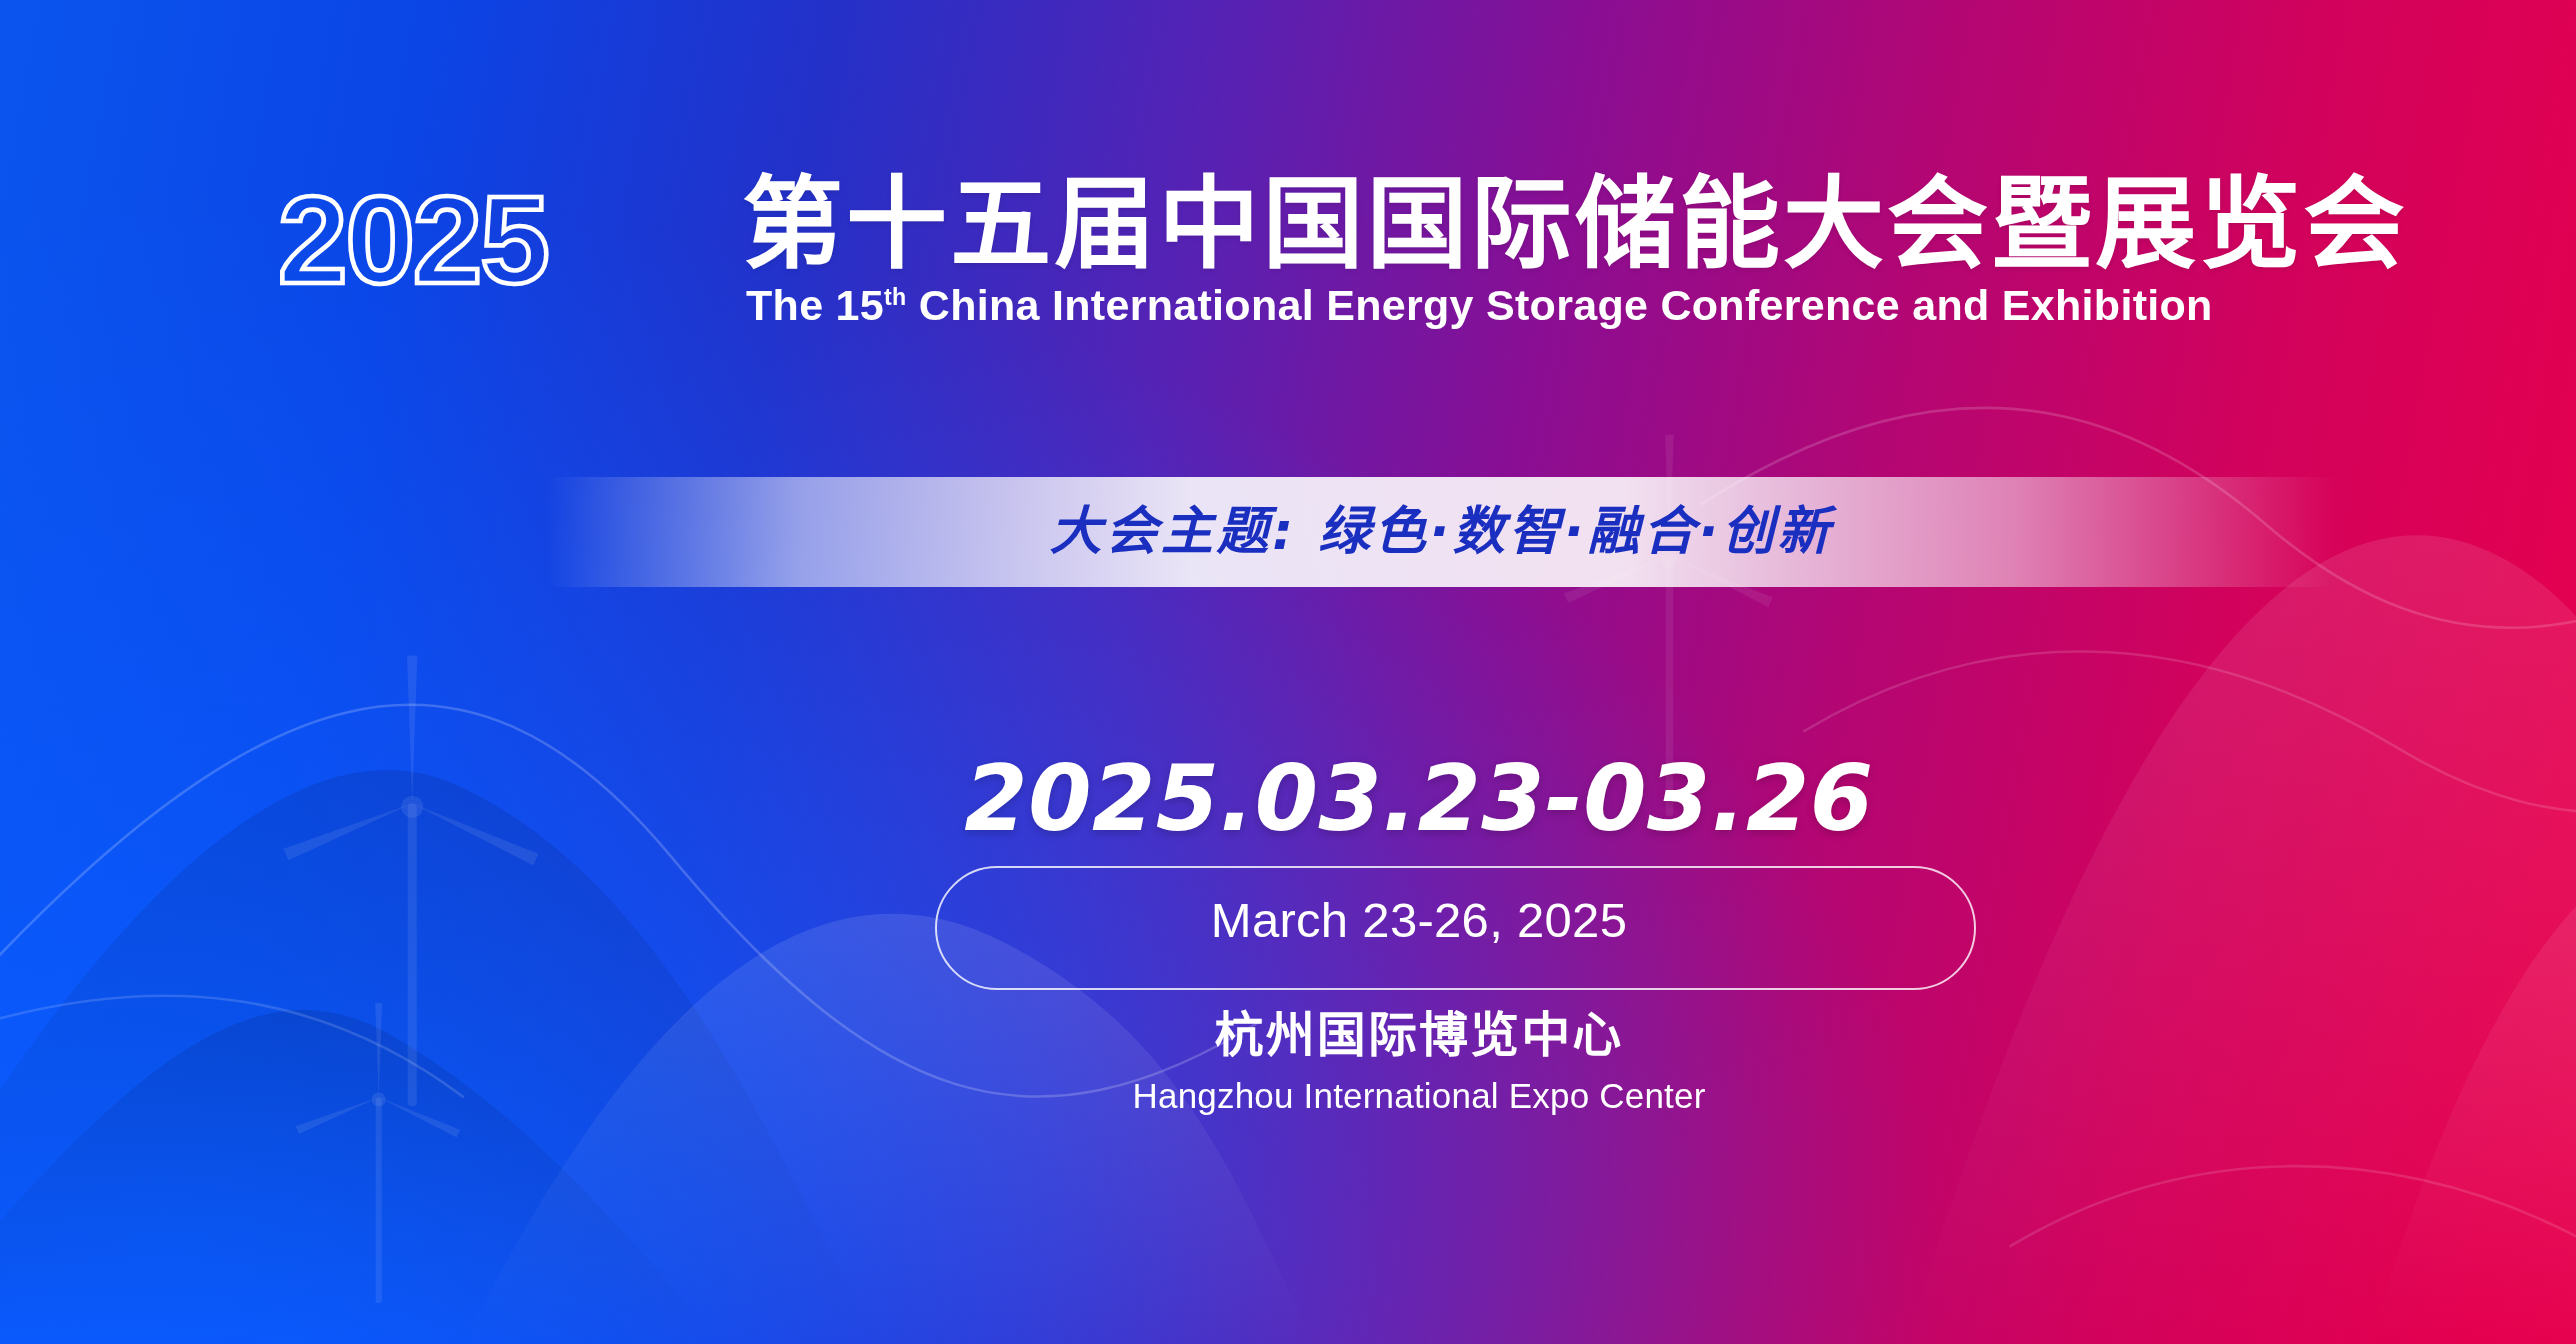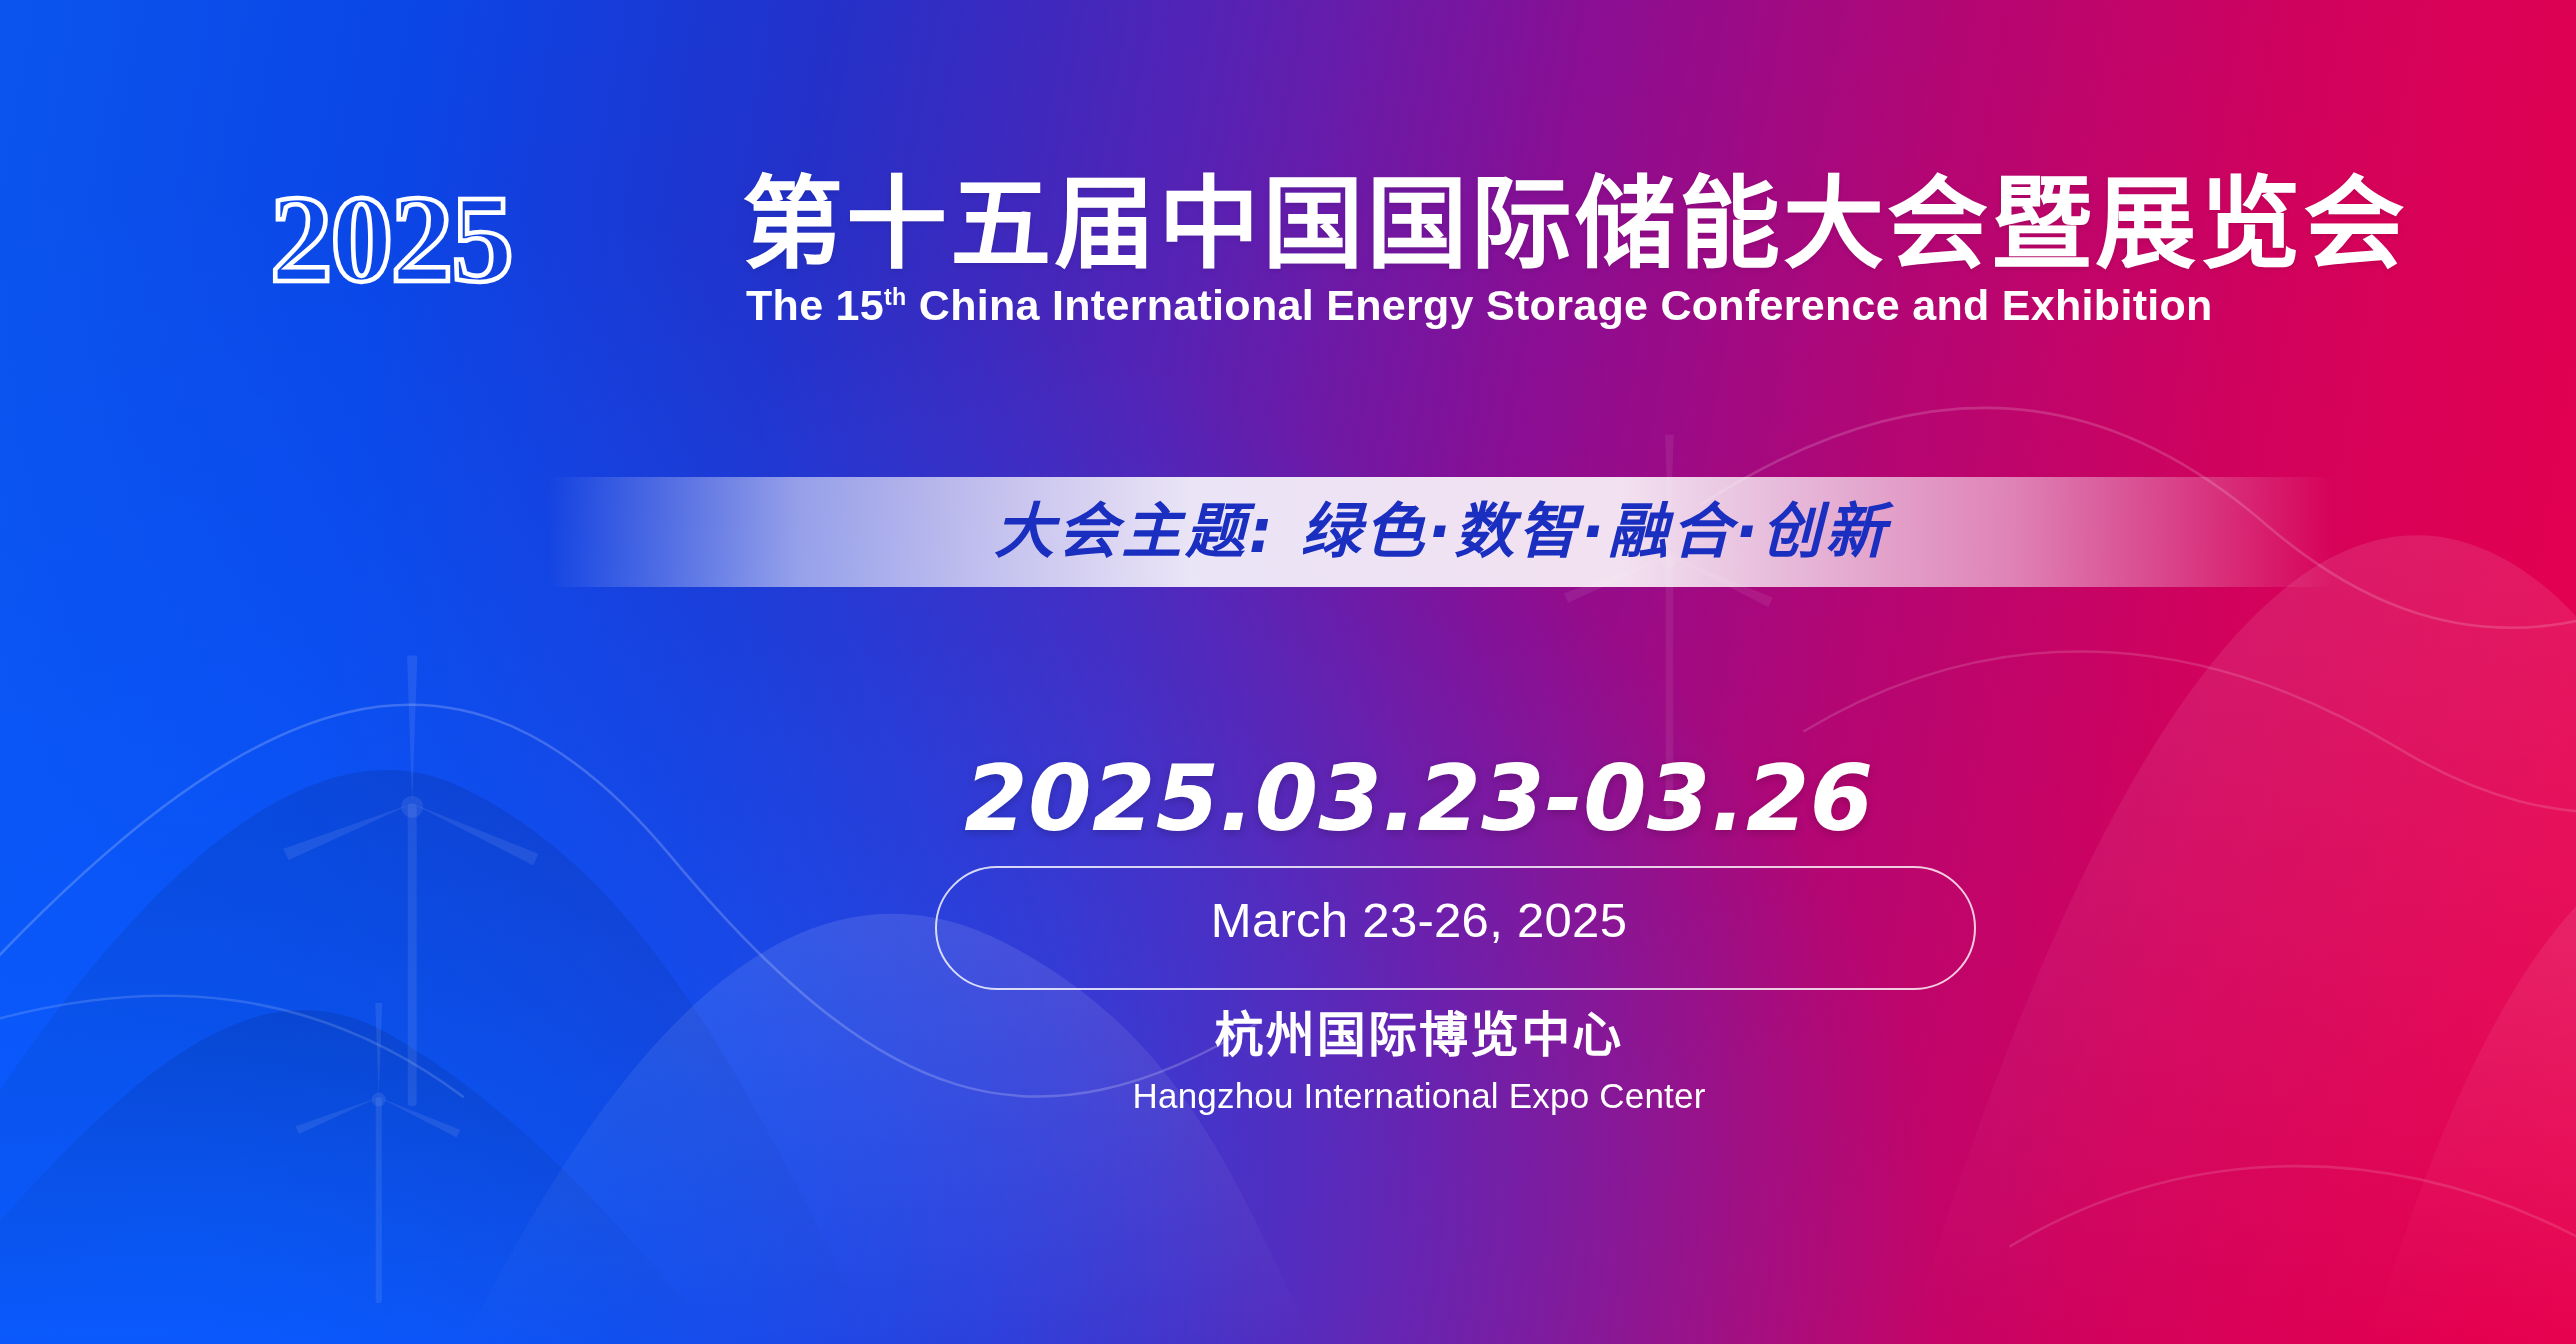--- a/index.html
+++ b/index.html
@@ -32,28 +32,28 @@
 
   
   .headline{
     position:absolute;
     left:262px; top:181px;
     width:2349px;
     height:155px;
   }
   .year2025{
     position:absolute;
-    left:8px; top:-4.1px;
+    left:16px; top:-4.1px;
     font-size:125px;
     font-weight:bold;
     line-height:1;
     letter-spacing:-2.1px;
     color:transparent;
     -webkit-text-stroke:4.6px #ffffff;
-    font-family:Liberation Serif, serif;
+    font-family:Liberation Sans, sans-serif;
     white-space:nowrap;
   }
   .title-cn{
     position:absolute;
     left:480px; top:-7.2px;
     font-size:101px;
     font-weight:bold;
     line-height:1;
     letter-spacing:3.1px;
     color:#ffffff;
@@ -82,21 +82,21 @@
     background:linear-gradient(90deg,
        rgba(255,255,255,0) 0%,
        rgba(255,255,255,.52) 14%,
        rgba(255,255,255,.88) 36%,
        rgba(255,255,255,.88) 60%,
        rgba(255,255,255,.50) 82%,
        rgba(255,255,255,0) 100%);
     display:flex;align-items:center;justify-content:center;
   }
   .theme-text{
-    font-size:60px;
+    font-size:52px;
     font-weight:bold;
     font-style:italic;
     letter-spacing:3.6px;
     color:#1A2FC0;
     font-family:"DejaVu Sans","Liberation Sans",sans-serif;
     white-space:nowrap;
     line-height:1;
     transform:translateY(-1.5px);
   }
 

